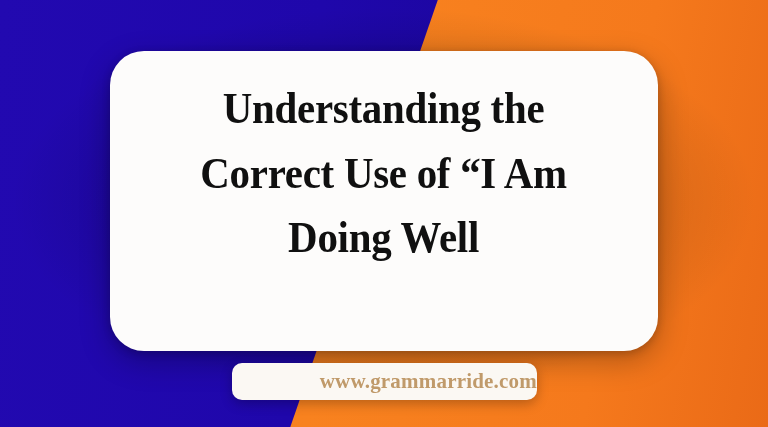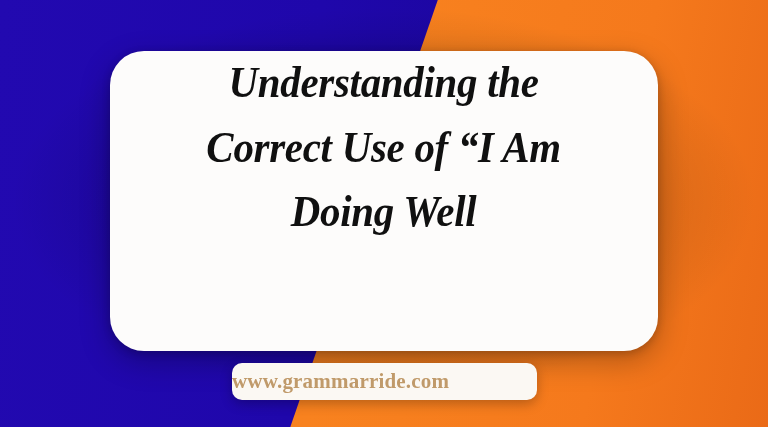--- a/index.html
+++ b/index.html
@@ -50,22 +50,22 @@
     top: 51px;
     width: 548px;
     height: 300px;
     background: #fdfcfb;
     border-radius: 34px;
     box-shadow: 0 10px 30px rgba(0,0,0,0.28), 0 2px 8px rgba(0,0,0,0.18);
     display: flex;
     flex-direction: column;
     align-items: center;
     justify-content: flex-start;
+    padding-top: 26px;
     box-sizing: border-box;
-    font-style: italic;
   }
 
   .title {
     color: #101010;
     font-family: "Liberation Serif", "DejaVu Serif", serif;
     font-weight: bold;
     font-size: 44px;
     line-height: 1.47;
     text-align: center;
     letter-spacing: -0.3px;
@@ -80,21 +80,21 @@
     position: absolute;
     left: 232px;
     top: 363px;
     width: 305px;
     height: 37px;
     background: #fbf8f3;
     border-radius: 10px;
     box-shadow: 0 4px 12px rgba(0,0,0,0.25);
     display: flex;
     align-items: center;
-    justify-content: flex-start;
+    justify-content: flex-end;
     box-sizing: border-box;
   }
   .footer-url {
     font-family: "Liberation Serif", "DejaVu Serif", serif;
     font-weight: bold;
     font-size: 21px;
     color: #c09a6a;
     letter-spacing: 0.2px;
     white-space: nowrap;
   }

